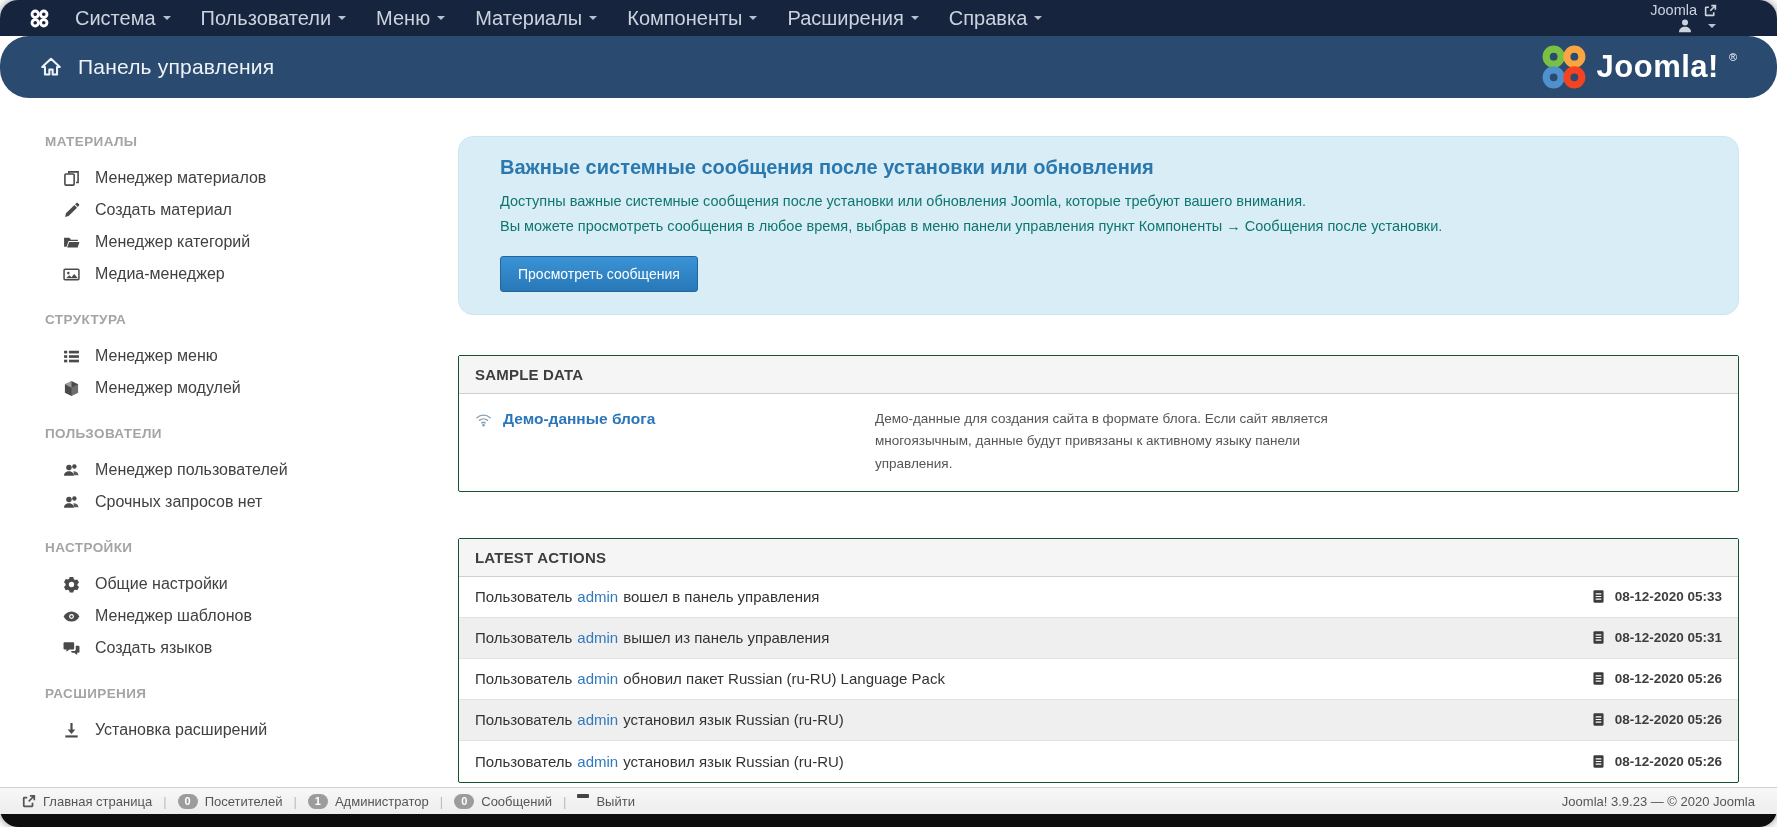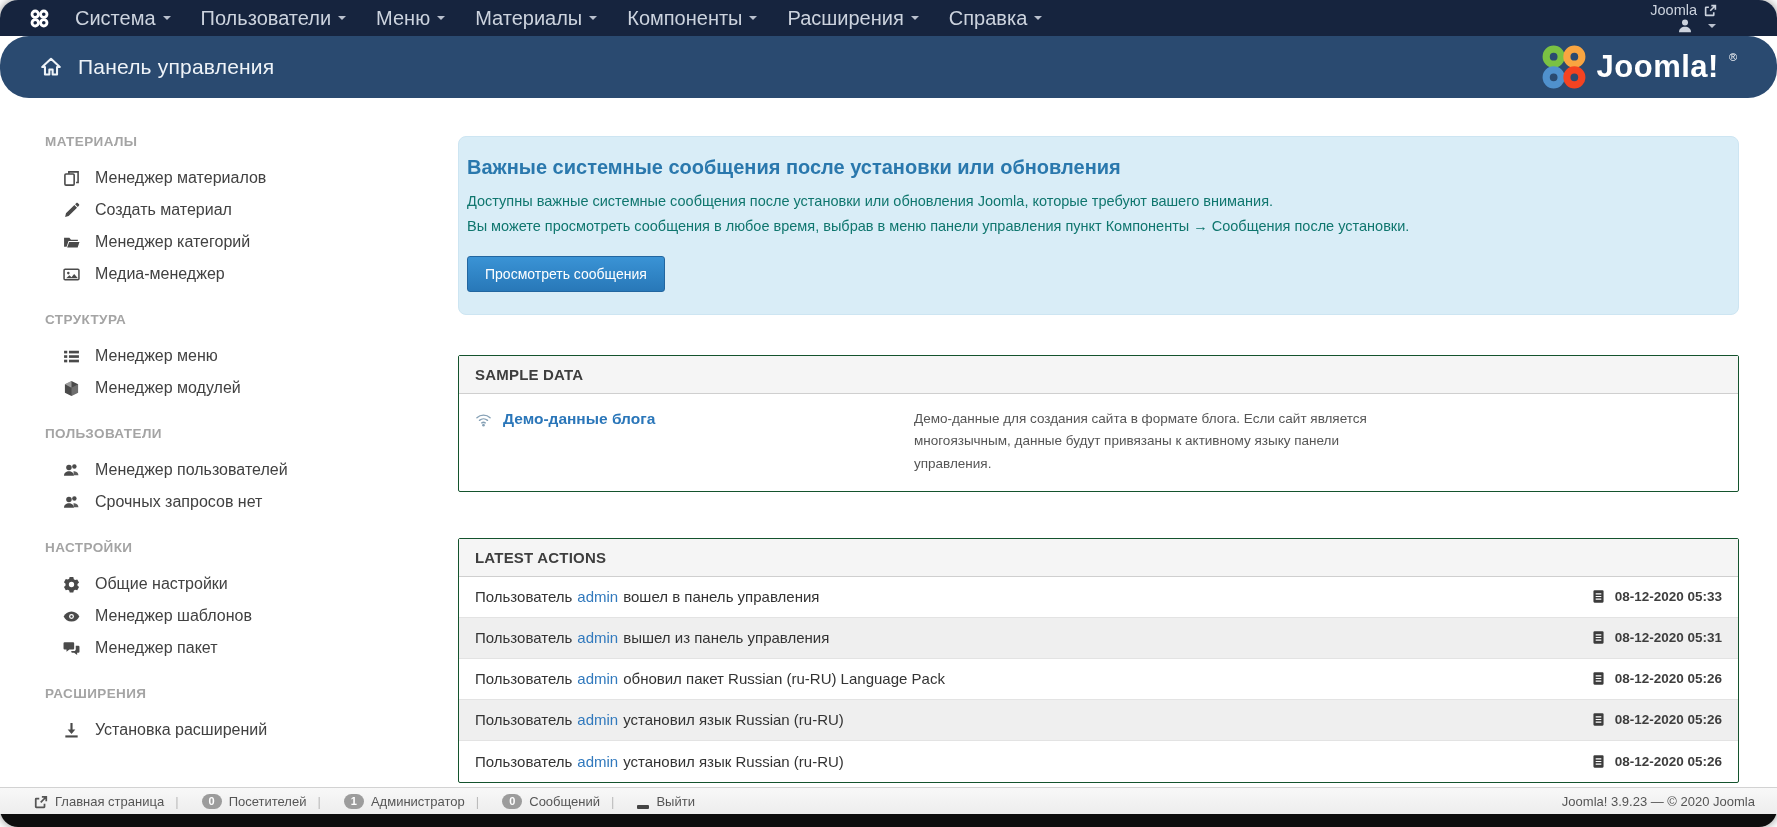--- a/index.html
+++ b/index.html
@@ -28,49 +28,49 @@
   .body-area { display:flex; height:729px; background:#fff; }
   .sidebar { width:420px; flex:0 0 420px; padding:36px 0 0 45px; }
   .side-section { margin-bottom:22px; }
   .side-heading { color:#a4a4a4; font-size:13.5px; font-weight:700; letter-spacing:.4px; margin-bottom:13px; }
   .side-item { display:flex; align-items:center; gap:15px; padding:7px 0 7px 17px; color:#414141; font-size:16px; cursor:pointer; }
   .side-item .icon { color:#4a4a4a; display:flex; width:18px; justify-content:center; }
 
   .main { flex:1; padding:38px 38px 0 38px; }
 
   
-  .alert { background:#d9edf7; border:1px solid #cde5f2; border-radius:8px; padding:19px 8px 22px; }
+  .alert { background:#d9edf7; border:1px solid #cde5f2; border-radius:15px; padding:19px 41px 22px; }
   .alert h2 { color:#2a78ad; font-size:20px; font-weight:700; margin-bottom:14px; }
   .alert p { color:#0f766e; font-size:14.5px; margin:9px 0; }
   .btn-primary { display:inline-block; margin-top:13px; background:linear-gradient(#3a93d5,#2878b8); color:#fff;
                  font-size:14px; padding:9px 17px; border:1px solid #2266a0; border-radius:3px; cursor:pointer; }
 
   
   .panel { border:1px solid #14532d; border-radius:2px; background:#fff; }
   .panel-sample { margin-top:40px; }
   .panel-latest { margin-top:46px; }
   .panel-header { background:#f5f5f5; border-bottom:1px solid #cfcfcf; padding:10px 16px; font-size:15px; font-weight:700; color:#3e3e3e; letter-spacing:.2px; }
-  .sample-row { display:flex; padding:14px 16px 16px;gap:39px; }
+  .sample-row { display:flex; padding:14px 16px 16px; }
   .sample-left { width:400px; flex:0 0 400px; display:flex; align-items:flex-start; gap:11px; padding-top:2px; }
   .sample-left .icon { color:#85a0b5; margin-top:1px; }
   .sample-link { color:#2a76b9; font-weight:700; font-size:15.5px; cursor:pointer; text-decoration:none; }
   .sample-desc { max-width:470px; color:#555; font-size:13.5px; line-height:1.65; }
 
   .action-row { display:flex; align-items:center; padding:0 16px; height:41px; border-bottom:1px solid #e3e3e3; font-size:15px; color:#333; }
   .action-row:nth-child(even) { background:#efefef; }
   .action-row:last-child { border-bottom:none; }
   .act-prefix { margin-right:5px; }
   .act-user { color:#3179bd; margin-right:5px; cursor:pointer; text-decoration:none; }
   .act-time { margin-left:auto; display:flex; align-items:center; gap:9px; color:#3d3d3d; font-size:13.5px; font-weight:600; }
   .act-time .icon { color:#3c3c3c; display:flex; }
 
   
   .footer { position:absolute; left:0; right:0; bottom:13px; height:27px; background:linear-gradient(#f8f8f8,#ededed);
             border-top:1px solid #d2d2d2; display:flex; align-items:center; padding:0 22px; font-size:13px; color:#555; }
-  .f-item { display:flex; align-items:flex-end; gap:7px; cursor:pointer; white-space:nowrap;margin-left:12px; }
+  .f-item { display:flex; align-items:flex-start; gap:7px; cursor:pointer; white-space:nowrap; }
   .f-sep { color:#bbb; margin:0 11px; }
   .badge { background:#9c9c9c; color:#fff; font-size:11px; font-weight:700; border-radius:9px; padding:1.5px 7px; }
   .dash-icon { width:12px; height:4px; background:#444; border-radius:1px; display:inline-block; }
   .f-version { margin-left:auto; color:#555; }
   .black-strip { position:absolute; left:0; right:0; bottom:0; height:13px; background:#0d0d0d; }
 
   svg { display:block; }
 </style>
 </head>
 <body>
@@ -268,21 +268,21 @@
             </span>
           <span>Менеджер шаблонов</span>
         </div>
         <div class="side-item">
           <span class="icon">
               <svg width="17" height="17" viewBox="0 0 16 16" fill="currentColor">
                 <path d="M1.5 2h8a1 1 0 0 1 1 1v5a1 1 0 0 1-1 1H6L3.3 11V9H1.5a1 1 0 0 1-1-1V3a1 1 0 0 1 1-1z"></path>
                 <path d="M12 5.5h2.5a1 1 0 0 1 1 1V11a1 1 0 0 1-1 1h-1.2v2L10.5 12H8.8a1 1 0 0 1-1-1v-.6h2.7c.8 0 1.5-.7 1.5-1.5V5.5z"></path>
               </svg>
             </span>
-          <span>Менеджер пакет</span>
+          <span>Создать языков</span>
         </div>
       </div>
 
       <div class="side-section">
         <div class="side-heading">РАСШИРЕНИЯ</div>
         <div class="side-item">
           <span class="icon">
               <svg width="17" height="17" viewBox="0 0 16 16" fill="currentColor">
                 <path d="M7 1h2v6h2.6L8 11.2 4.4 7H7V1z"></path>
                 <rect x="2.2" y="12.6" width="11.6" height="2"></rect>

